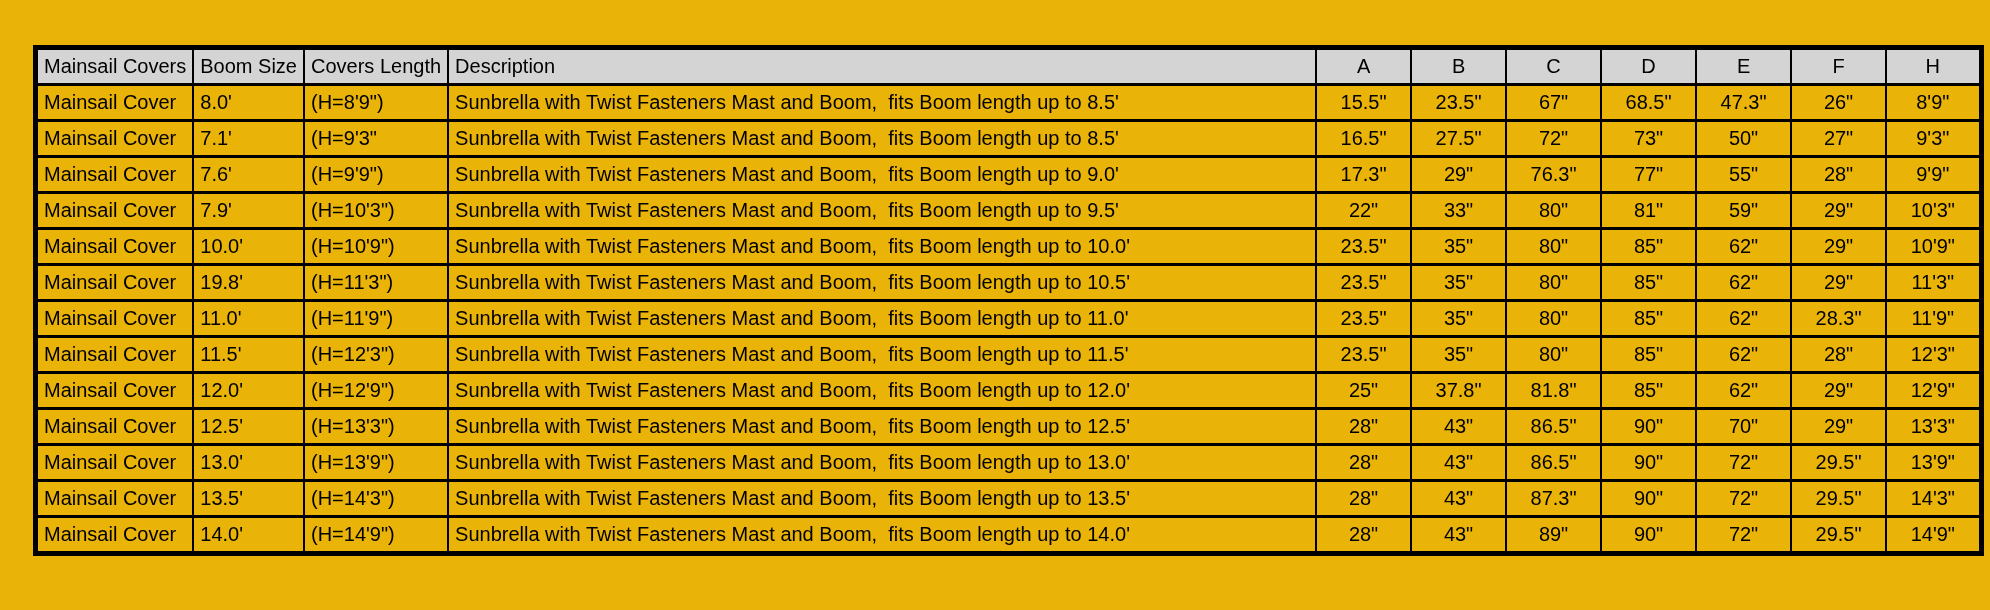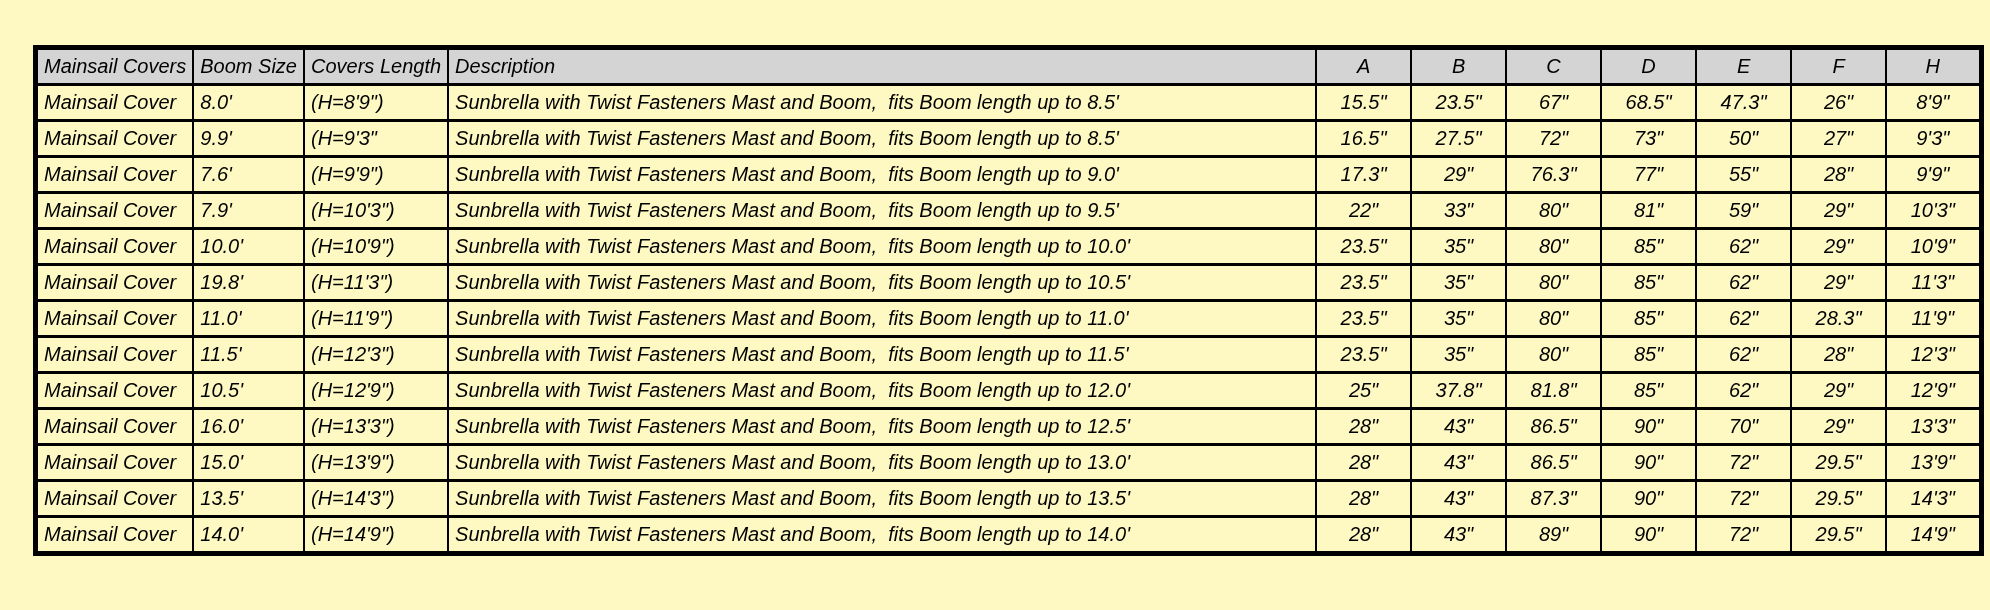--- a/index.html
+++ b/index.html
@@ -1,23 +1,22 @@
 <!DOCTYPE html>
 <html><head>
 <meta charset="utf-8">
 <style>
   html, body { margin: 0; padding: 0; }
   body { background: #ffffff; font-family: "Liberation Sans", sans-serif; }
   .page {
     position: relative;
     width: 1990px;
     height: 610px;
-    background: #fef9c3;
+    background: #eab308;
     overflow: hidden;
-    font-style: italic;
   }
   table.spec {
     position: absolute;
     left: 33px;
     top: 45px;
     border-collapse: collapse;
     table-layout: fixed;
     border: 5px solid #000000;
     font-family: "Liberation Sans", sans-serif;
     font-size: 20px;
@@ -84,21 +83,21 @@
           <td class="num">15.5"</td>
           <td class="num">23.5"</td>
           <td class="num">67"</td>
           <td class="num">68.5"</td>
           <td class="num">47.3"</td>
           <td class="num">26"</td>
           <td class="num">8'9"</td>
         </tr>
         <tr>
           <td>Mainsail Cover</td>
-          <td>9.9'</td>
+          <td>7.1'</td>
           <td>(H=9'3"</td>
           <td>Sunbrella with Twist Fasteners Mast and Boom,  fits Boom length up to 8.5'</td>
           <td class="num">16.5"</td>
           <td class="num">27.5"</td>
           <td class="num">72"</td>
           <td class="num">73"</td>
           <td class="num">50"</td>
           <td class="num">27"</td>
           <td class="num">9'3"</td>
         </tr>
@@ -175,47 +174,47 @@
           <td class="num">23.5"</td>
           <td class="num">35"</td>
           <td class="num">80"</td>
           <td class="num">85"</td>
           <td class="num">62"</td>
           <td class="num">28"</td>
           <td class="num">12'3"</td>
         </tr>
         <tr>
           <td>Mainsail Cover</td>
-          <td>10.5'</td>
+          <td>12.0'</td>
           <td>(H=12'9")</td>
           <td>Sunbrella with Twist Fasteners Mast and Boom,  fits Boom length up to 12.0'</td>
           <td class="num">25"</td>
           <td class="num">37.8"</td>
           <td class="num">81.8"</td>
           <td class="num">85"</td>
           <td class="num">62"</td>
           <td class="num">29"</td>
           <td class="num">12'9"</td>
         </tr>
         <tr>
           <td>Mainsail Cover</td>
-          <td>16.0'</td>
+          <td>12.5'</td>
           <td>(H=13'3")</td>
           <td>Sunbrella with Twist Fasteners Mast and Boom,  fits Boom length up to 12.5'</td>
           <td class="num">28"</td>
           <td class="num">43"</td>
           <td class="num">86.5"</td>
           <td class="num">90"</td>
           <td class="num">70"</td>
           <td class="num">29"</td>
           <td class="num">13'3"</td>
         </tr>
         <tr>
           <td>Mainsail Cover</td>
-          <td>15.0'</td>
+          <td>13.0'</td>
           <td>(H=13'9")</td>
           <td>Sunbrella with Twist Fasteners Mast and Boom,  fits Boom length up to 13.0'</td>
           <td class="num">28"</td>
           <td class="num">43"</td>
           <td class="num">86.5"</td>
           <td class="num">90"</td>
           <td class="num">72"</td>
           <td class="num">29.5"</td>
           <td class="num">13'9"</td>
         </tr>

